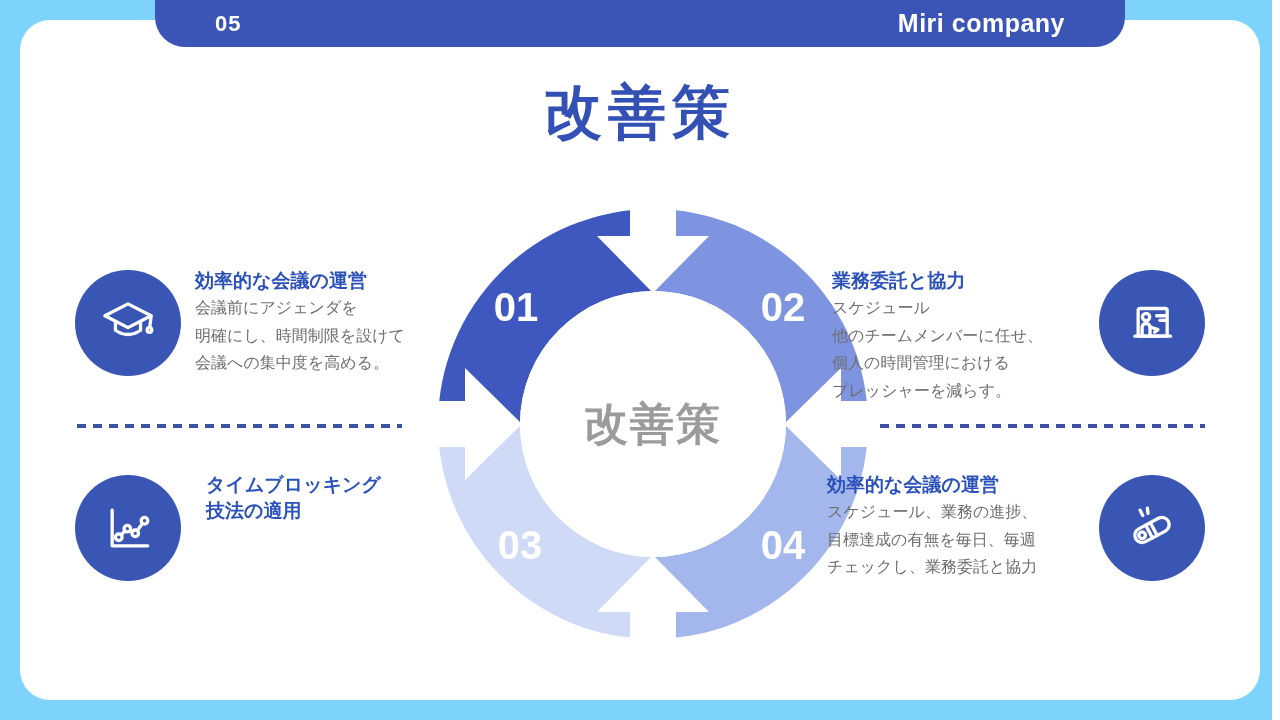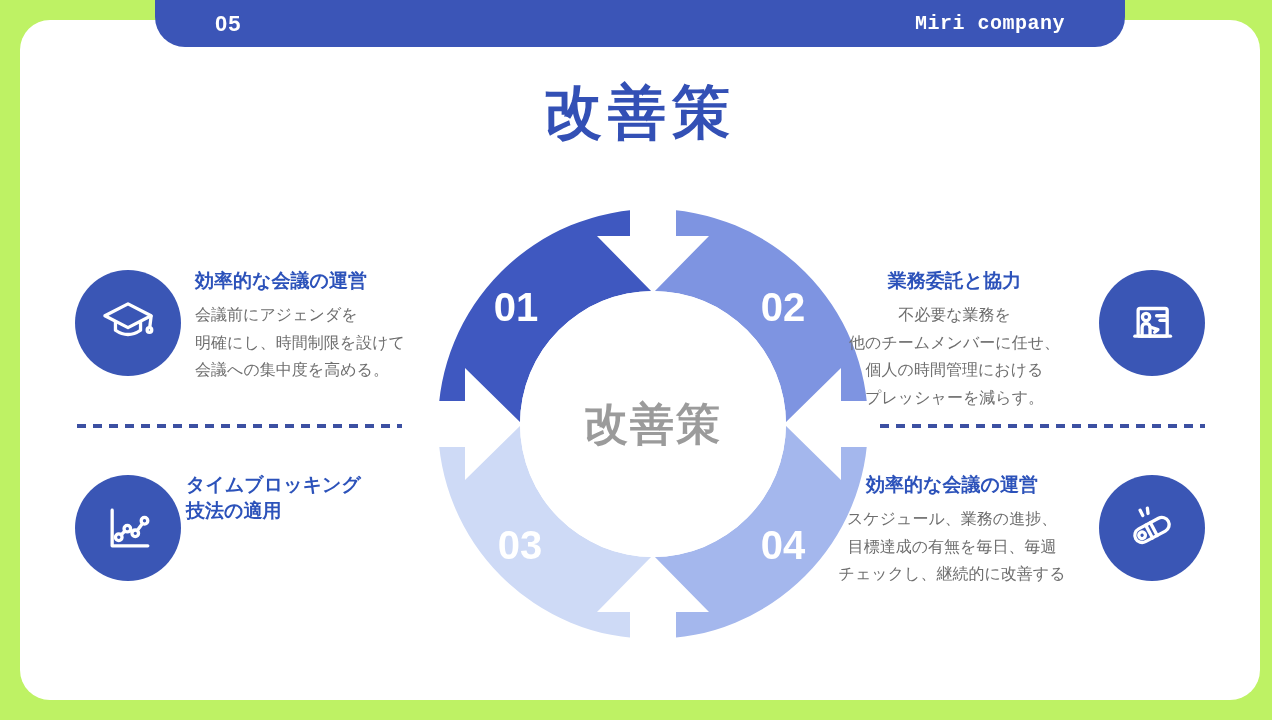--- a/index.html
+++ b/index.html
@@ -1,51 +1,51 @@
 <!DOCTYPE html>
 <html><head>
 <meta charset="utf-8">
 <style>
   html,body { margin:0; padding:0; }
   .stage {
     position:relative; width:1272px; height:720px;
-    background:#bef264; overflow:hidden;
+    background:#7dd3fc; overflow:hidden;
     font-family:"Liberation Sans", sans-serif;
   }
   .card {
     position:absolute; left:20px; top:20px; width:1240px; height:680px;
     background:#ffffff; border-radius:30px;
   }
   .header-bar {
     position:absolute; left:155px; top:0; width:970px; height:47px;
     background:#3b55b7; border-radius:0 0 30px 30px;
     display:flex; align-items:center; justify-content:space-between;
     padding:0 60px; box-sizing:border-box; color:#ffffff; font-weight:bold;
   }
   .page-number { font-size:22px; letter-spacing:1px; }
-  .company-name { font-size:20px; letter-spacing:.5px;font-family:Liberation Mono, monospace; }
+  .company-name { font-size:25px; letter-spacing:.5px; }
   .slide-title {
     position:absolute; top:74px; left:0; width:1280px; text-align:center;
     font-size:58px; font-weight:800; color:#3350b5; letter-spacing:6px;
   }
   .icon-circle {
     position:absolute; width:106px; height:106px; border-radius:50%;
     background:#3a56b5; display:flex; align-items:center; justify-content:center;
   }
   .icon-circle svg { width:66px; height:66px; }
   .icon-stroke { fill:none; stroke:#ffffff; stroke-width:5; stroke-linecap:round; stroke-linejoin:round; }
   .text-block { position:absolute; }
   .tb-left  { text-align:left; }
-  .tb-right { text-align:center; }
+  .tb-right { text-align:left; }
   .item-heading {
     color:#2c52ba; font-size:19px; font-weight:bold; line-height:1.38;
     white-space:pre-line;
   }
   .item-body {
-    color:#6e6e6e; font-size:16px; line-height:1.72; margin-top:7px;
+    color:#6e6e6e; font-size:16px; line-height:1.72; 
     white-space:pre-line;
   }
   .dashed-divider {
     position:absolute; top:424px; width:325px; height:4px;
     background:repeating-linear-gradient(90deg,#3c50a2 0 9px,transparent 9px 16px);
   }
   .cycle-diagram { position:absolute; left:423px; top:194px; width:460px; height:460px; }
   .step-number {
     font-size:40px; font-weight:bold; fill:#ffffff;
     font-family:"Liberation Sans", sans-serif;
@@ -117,39 +117,39 @@
         <circle cx="41" cy="41" r="5.5"></circle>
         <path d="M35 70 V57 Q35 51 41 51 Q47 51 47 57 V70"></path>
         <path d="M47 56 L59 60 L54 64"></path>
         <path d="M57 39 H71"></path>
         <path d="M62 46 H71"></path>
       </g>
     </svg>
   </div>
   <div class="text-block tb-right" style="right:195px; top:268px; width:245px">
     <div class="item-heading">業務委託と協力</div>
-    <div class="item-body">不必要な業務を
+    <div class="item-body">スケジュール
 他のチームメンバーに任せ、
 個人の時間管理における
 プレッシャーを減らす。</div>
   </div>
 
   <div class="icon-circle" style="left:75px; top:475px">
     <svg viewBox="0 0 100 100">
       <g class="icon-stroke">
         <path d="M26 23 L26 77 L80 77"></path>
         <path d="M36 64 L49 51 L61 58 L75 39"></path>
         <circle cx="36" cy="64" r="5" fill="#3a56b5"></circle>
         <circle cx="49" cy="51" r="5" fill="#3a56b5"></circle>
         <circle cx="61" cy="58" r="5" fill="#3a56b5"></circle>
         <circle cx="75" cy="39" r="5" fill="#3a56b5"></circle>
       </g>
     </svg>
   </div>
-  <div class="text-block tb-left" style="left:186px; top:472px; width:220px">
+  <div class="text-block tb-left" style="left:206px; top:472px; width:220px">
     <div class="item-heading">タイムブロッキング
 技法の適用</div>
   </div>
 
   <div class="icon-circle" style="left:1099px; top:475px">
     <svg viewBox="0 0 100 100">
       <g class="icon-stroke">
         <g transform="rotate(-28 50 53)">
           <rect x="22" y="42" width="56" height="22" rx="11"></rect>
           <circle cx="33" cy="53" r="5"></circle>
@@ -158,15 +158,15 @@
         </g>
         <path d="M36 31 L32 23"></path>
         <path d="M44 28 L43 20"></path>
       </g>
     </svg>
   </div>
   <div class="text-block tb-right" style="right:195px; top:472px; width:250px">
     <div class="item-heading">効率的な会議の運営</div>
     <div class="item-body">スケジュール、業務の進捗、
 目標達成の有無を毎日、毎週
-チェックし、継続的に改善する</div>
+チェックし、業務委託と協力</div>
   </div>
 </div>
 
 </body></html>

